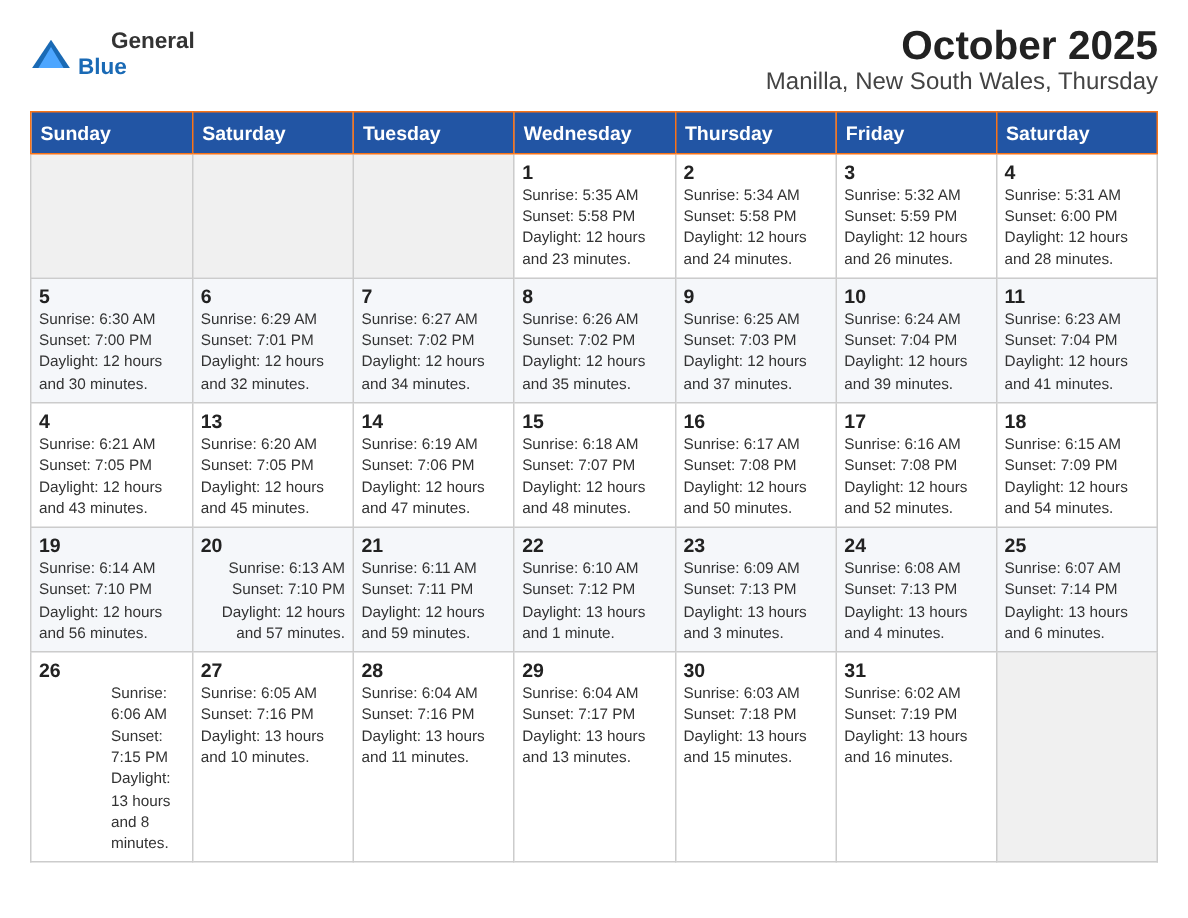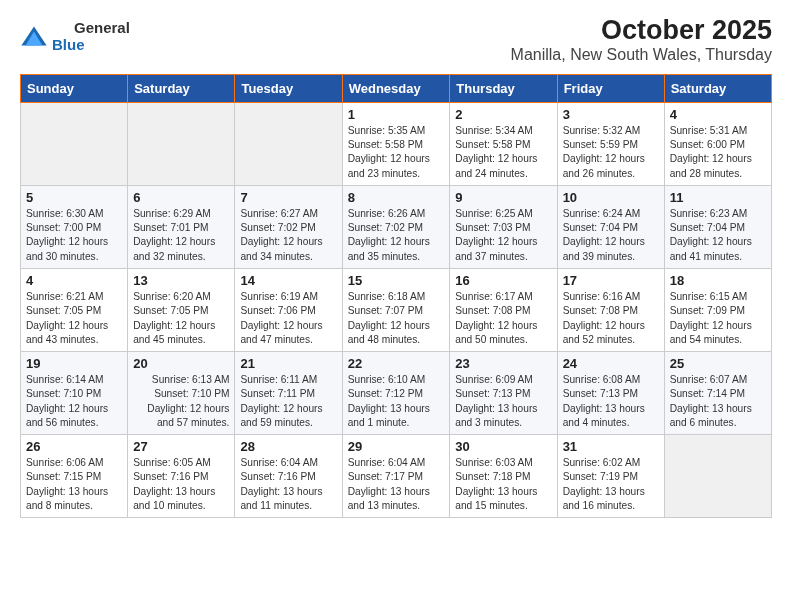--- a/index.html
+++ b/index.html
@@ -311,21 +311,21 @@
           <span class="day-number">25</span>
           <div class="day-info" style="white-space: pre-line;">Sunrise: 6:07 AM
 Sunset: 7:14 PM
 Daylight: 13 hours
 and 6 minutes.</div>
         </td>
       </tr>
       <tr>
         <td>
           <span class="day-number">26</span>
-          <div class="day-info" style="white-space: pre-line;">Sunrise: 6:06 AM
+          <div class="day-info" style="white-space: pre-line; margin-left: 48px;">Sunrise: 6:06 AM
 Sunset: 7:15 PM
 Daylight: 13 hours
 and 8 minutes.</div>
         </td>
         <td>
           <span class="day-number">27</span>
           <div class="day-info" style="white-space: pre-line;">Sunrise: 6:05 AM
 Sunset: 7:16 PM
 Daylight: 13 hours
 and 10 minutes.</div>

